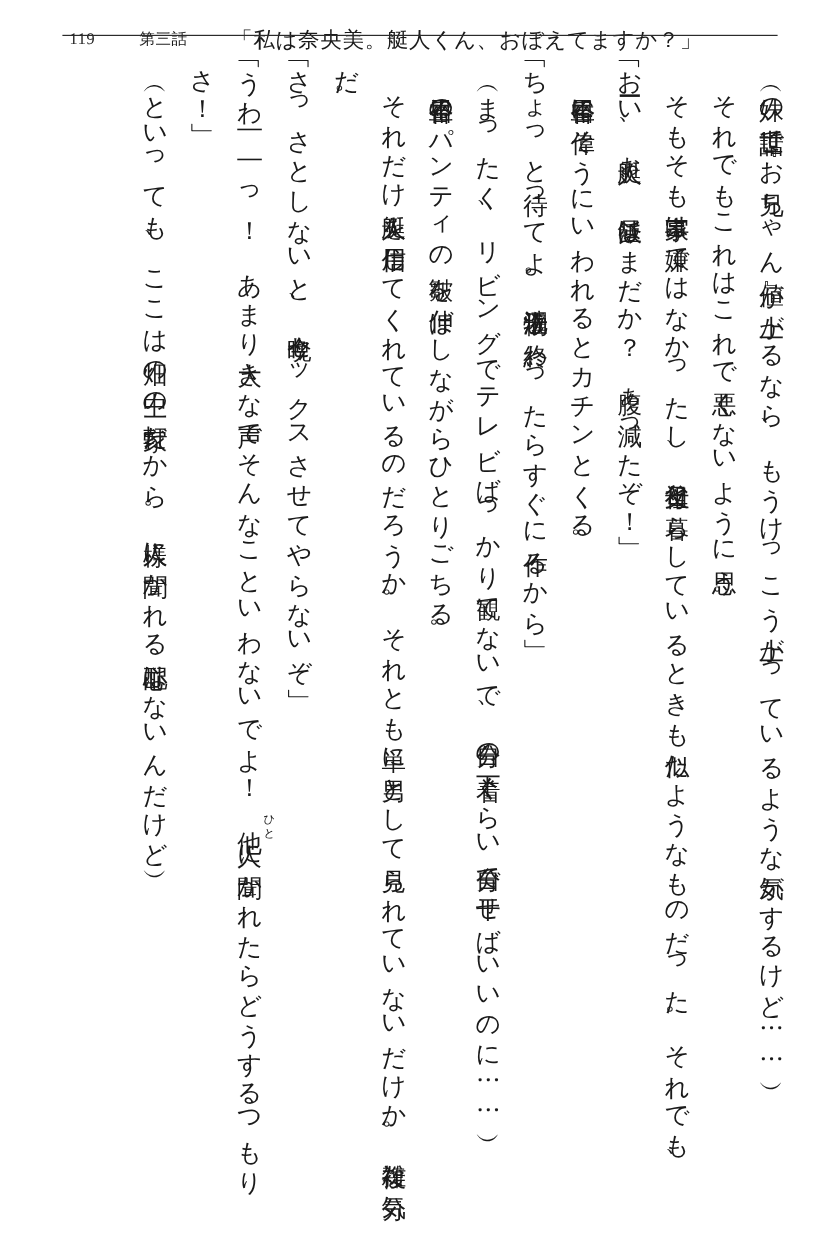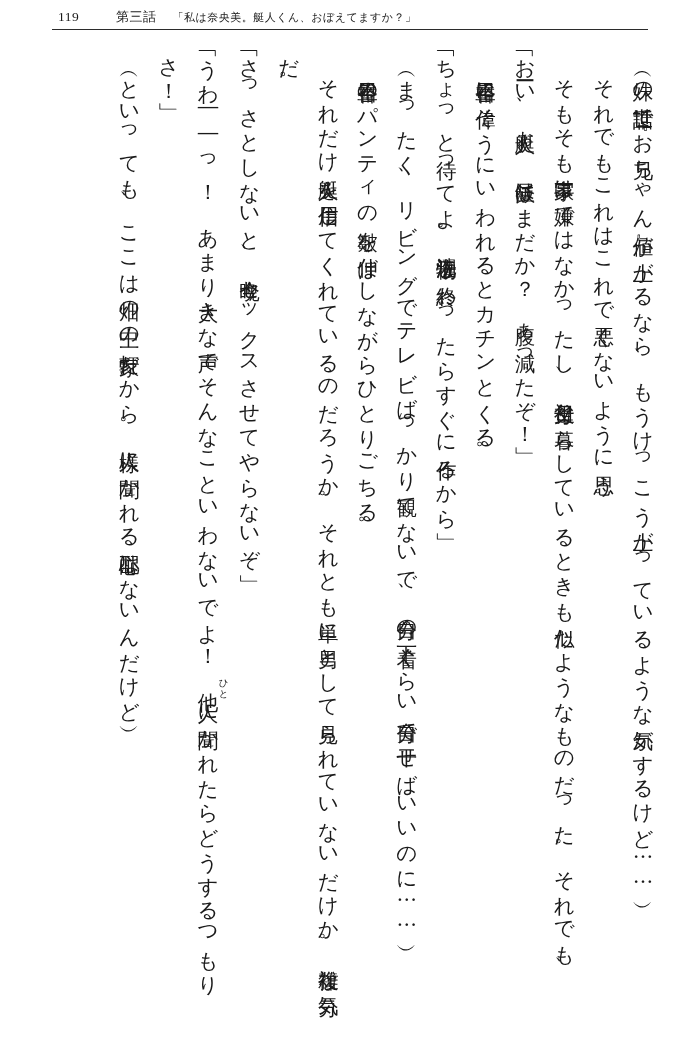--- a/index.html
+++ b/index.html
@@ -19,21 +19,21 @@
     position: relative;
     width: 700px;
     height: 1050px;
     box-sizing: border-box;
     background: #fff;
   }
 
   
   .header {
     position: absolute;
-    top: 0;
+    top: 16px;
     left: 0;
     width: 676px;
     height: 34px;
     display: flex;
     align-items: center;
     box-sizing: border-box;
     padding: 0 46px 0 58px;
     font-size: 13px;
     letter-spacing: 0.5px;
   }
@@ -41,22 +41,22 @@
     min-width: 30px;
     text-align: left;
     font-family: "Liberation Serif", serif;
     font-size: 13.5px;
   }
   .header .chapter {
     margin-left: 28px;
     font-size: 13px;
   }
   .header .running-title {
-    margin-left: 16px;
-    font-size: 11px;
+    margin-left: 36px;
+    font-size: 18px;
   }
   .header-rule {
     position: absolute;
     top: 29px;
     left: 52px;
     width: 596px;
     height: 1px;
     background: #2b2b2b;
   }
 

